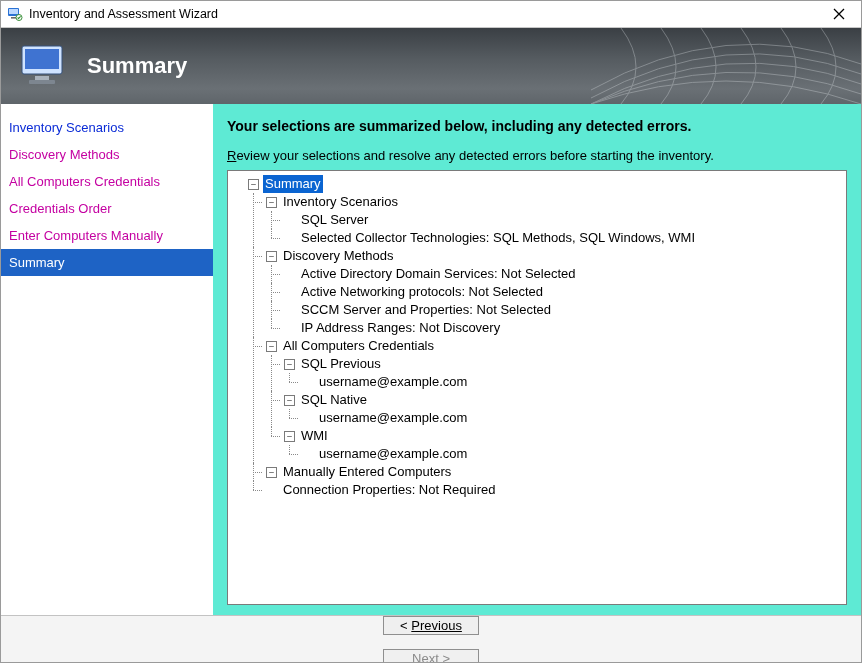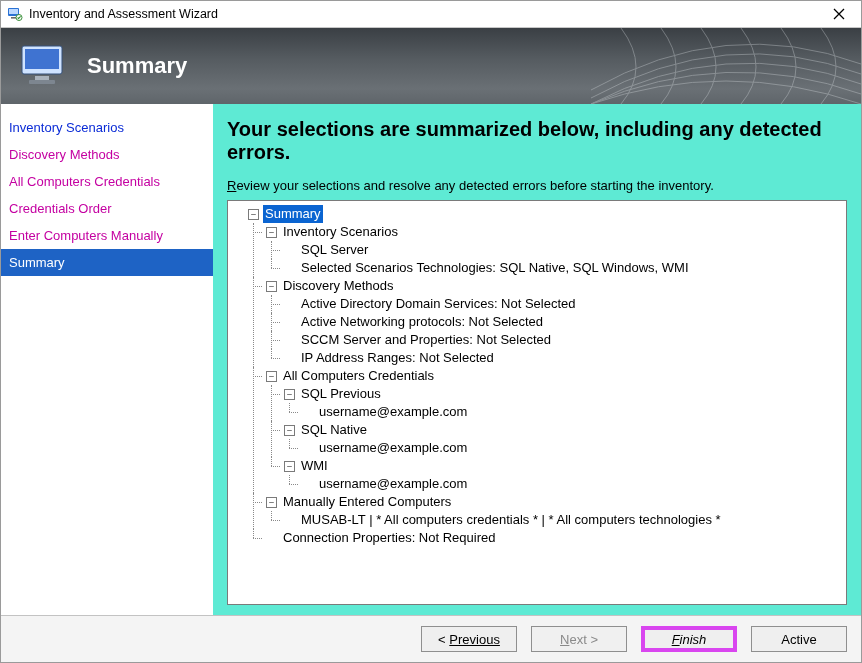--- a/index.html
+++ b/index.html
@@ -97,21 +97,21 @@
 
   .main {
     flex: 1;
     padding: 14px 14px 10px 14px;
     box-sizing: border-box;
     display: flex;
     flex-direction: column;
     min-width: 0;
   }
   .main .summary-heading {
-    font-size: 20px;
+    font-size: 14px;
     font-weight: 700;
     margin: 0 0 14px 0;
   }
   .main .summary-sub {
     font-size: 13px;
     margin-bottom: 7px;
   }
   .main .summary-sub .ul { text-decoration: underline; }
 
   .tree-box {
@@ -188,23 +188,23 @@
   .tree > li::before, .tree > li::after { display: none; }
   .tree li:last-child::before { height: 9px; }
 
   
   .footer {
     height: 46px;
     border-top: 1px solid #c3c3c3;
     background: #f4f4f4;
     display: flex;
     align-items: center;
-    justify-content: flex-end;
     gap: 14px;
     padding: 0 14px;
+    flex-direction: column;
   }
   .footer button {
     min-width: 96px;
     height: 26px;
     background: #efefef;
     border: 1px solid #8f8f8f;
     font-family: inherit;
     font-size: 13px;
     cursor: pointer;
   }
@@ -302,21 +302,21 @@
                   <ul>
                     <li>
                       <div class="row">
                         <span class="spacer"></span>
                         <span class="label">SQL Server</span>
                       </div>
                     </li>
                     <li>
                       <div class="row">
                         <span class="spacer"></span>
-                        <span class="label">Selected Scenarios Technologies: SQL Native, SQL Windows, WMI</span>
+                        <span class="label">Selected Collector Technologies: SQL Methods, SQL Windows, WMI</span>
                       </div>
                     </li>
                   </ul>
                 </li>
                 <li>
                   <div class="row">
                     <span class="toggle">−</span>
                     <span class="label">Discovery Methods</span>
                   </div>
                   <ul>
@@ -334,21 +334,21 @@
                     </li>
                     <li>
                       <div class="row">
                         <span class="spacer"></span>
                         <span class="label">SCCM Server and Properties: Not Selected</span>
                       </div>
                     </li>
                     <li>
                       <div class="row">
                         <span class="spacer"></span>
-                        <span class="label">IP Address Ranges: Not Selected</span>
+                        <span class="label">IP Address Ranges: Not Discovery</span>
                       </div>
                     </li>
                   </ul>
                 </li>
                 <li>
                   <div class="row">
                     <span class="toggle">−</span>
                     <span class="label">All Computers Credentials</span>
                   </div>
                   <ul>
@@ -394,28 +394,20 @@
                         </li>
                       </ul>
                     </li>
                   </ul>
                 </li>
                 <li>
                   <div class="row">
                     <span class="toggle">−</span>
                     <span class="label">Manually Entered Computers</span>
                   </div>
-                  <ul>
-                    <li>
-                      <div class="row">
-                        <span class="spacer"></span>
-                        <span class="label">MUSAB-LT | * All computers credentials * | * All computers technologies *</span>
-                      </div>
-                    </li>
-                  </ul>
                 </li>
                 <li>
                   <div class="row">
                     <span class="spacer"></span>
                     <span class="label">Connection Properties: Not Required</span>
                   </div>
                 </li>
               </ul>
             </li>
           </ul>

